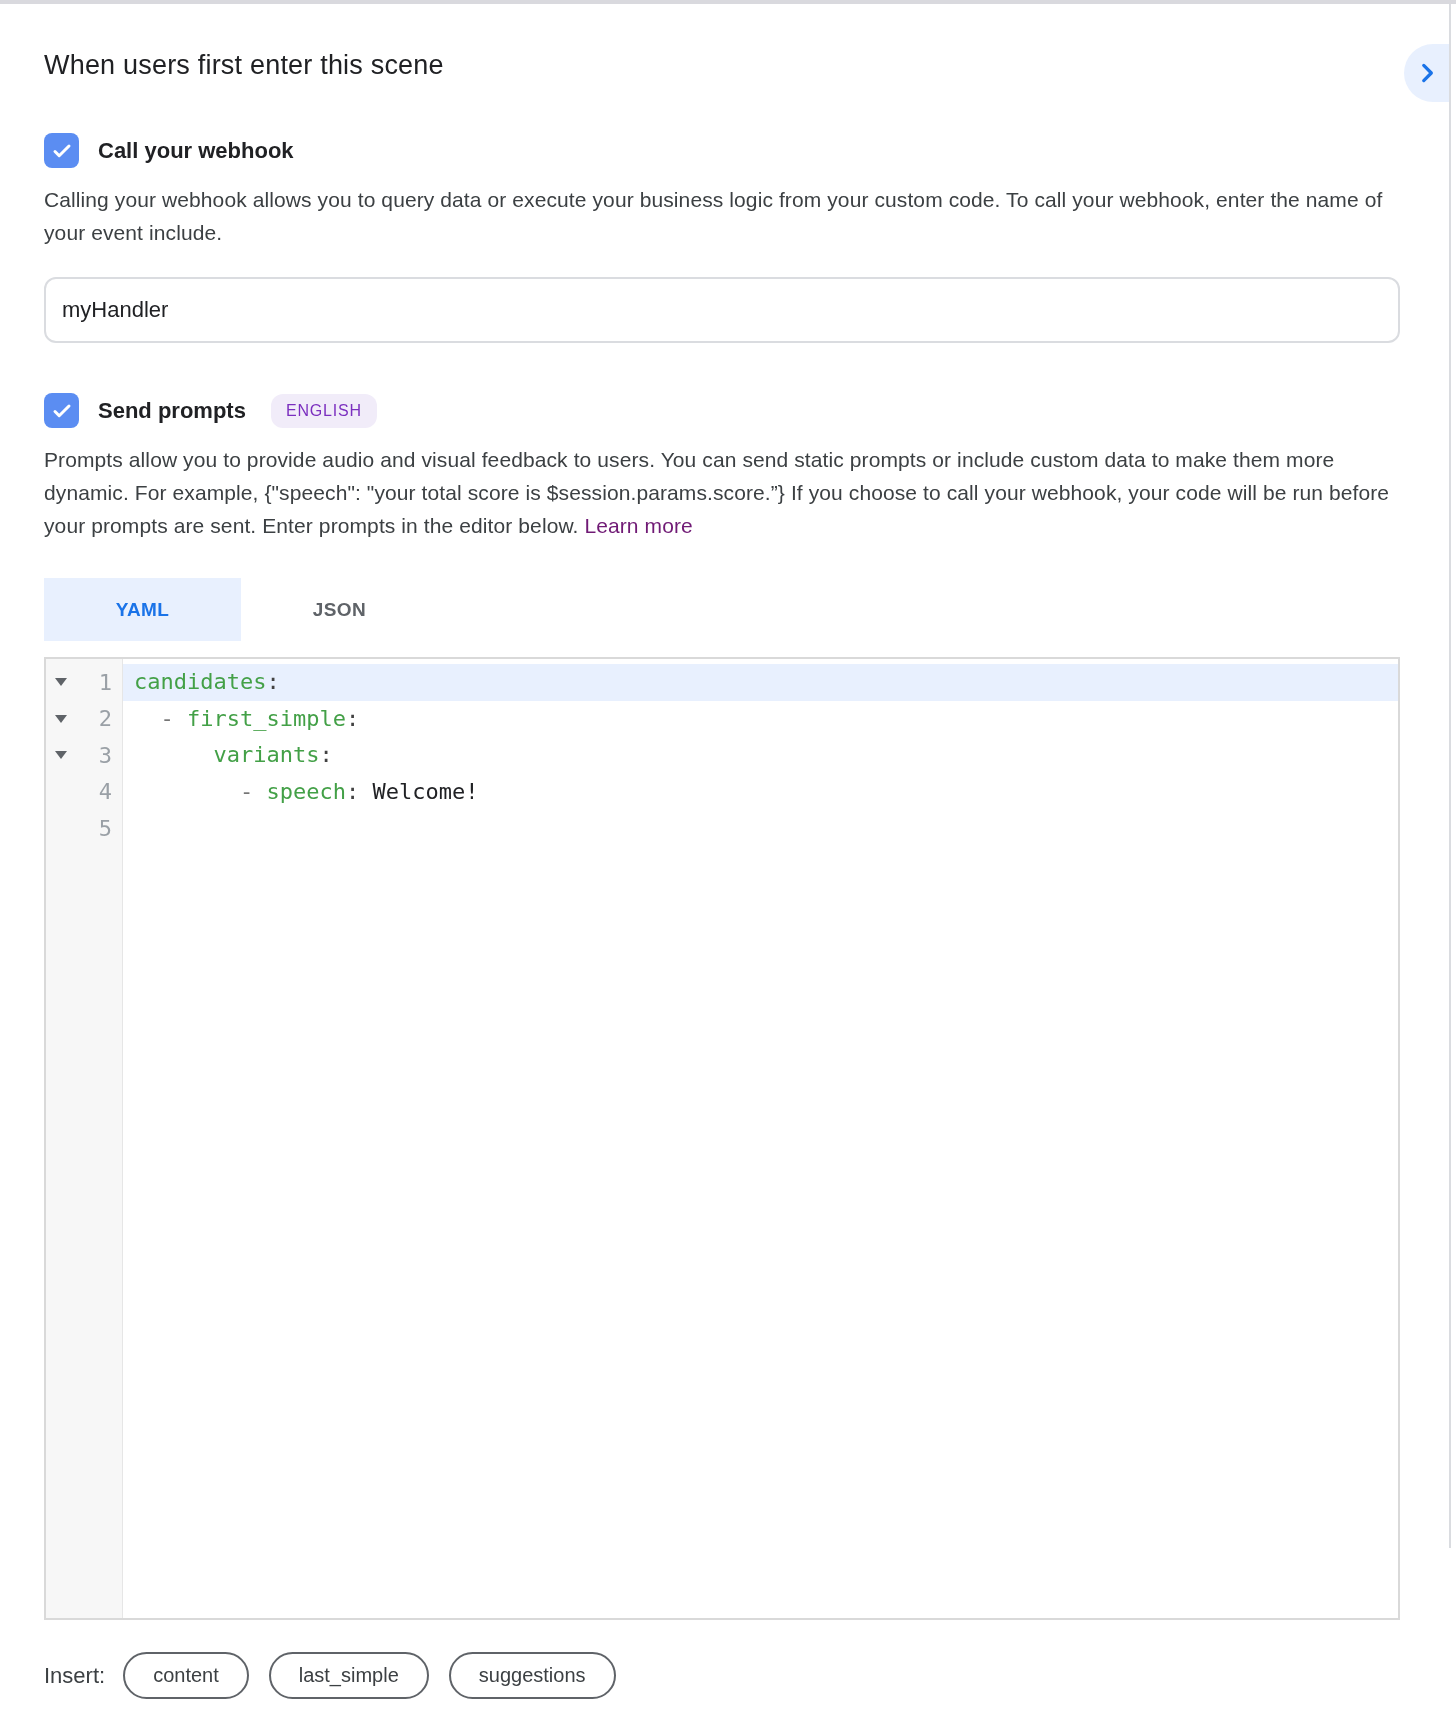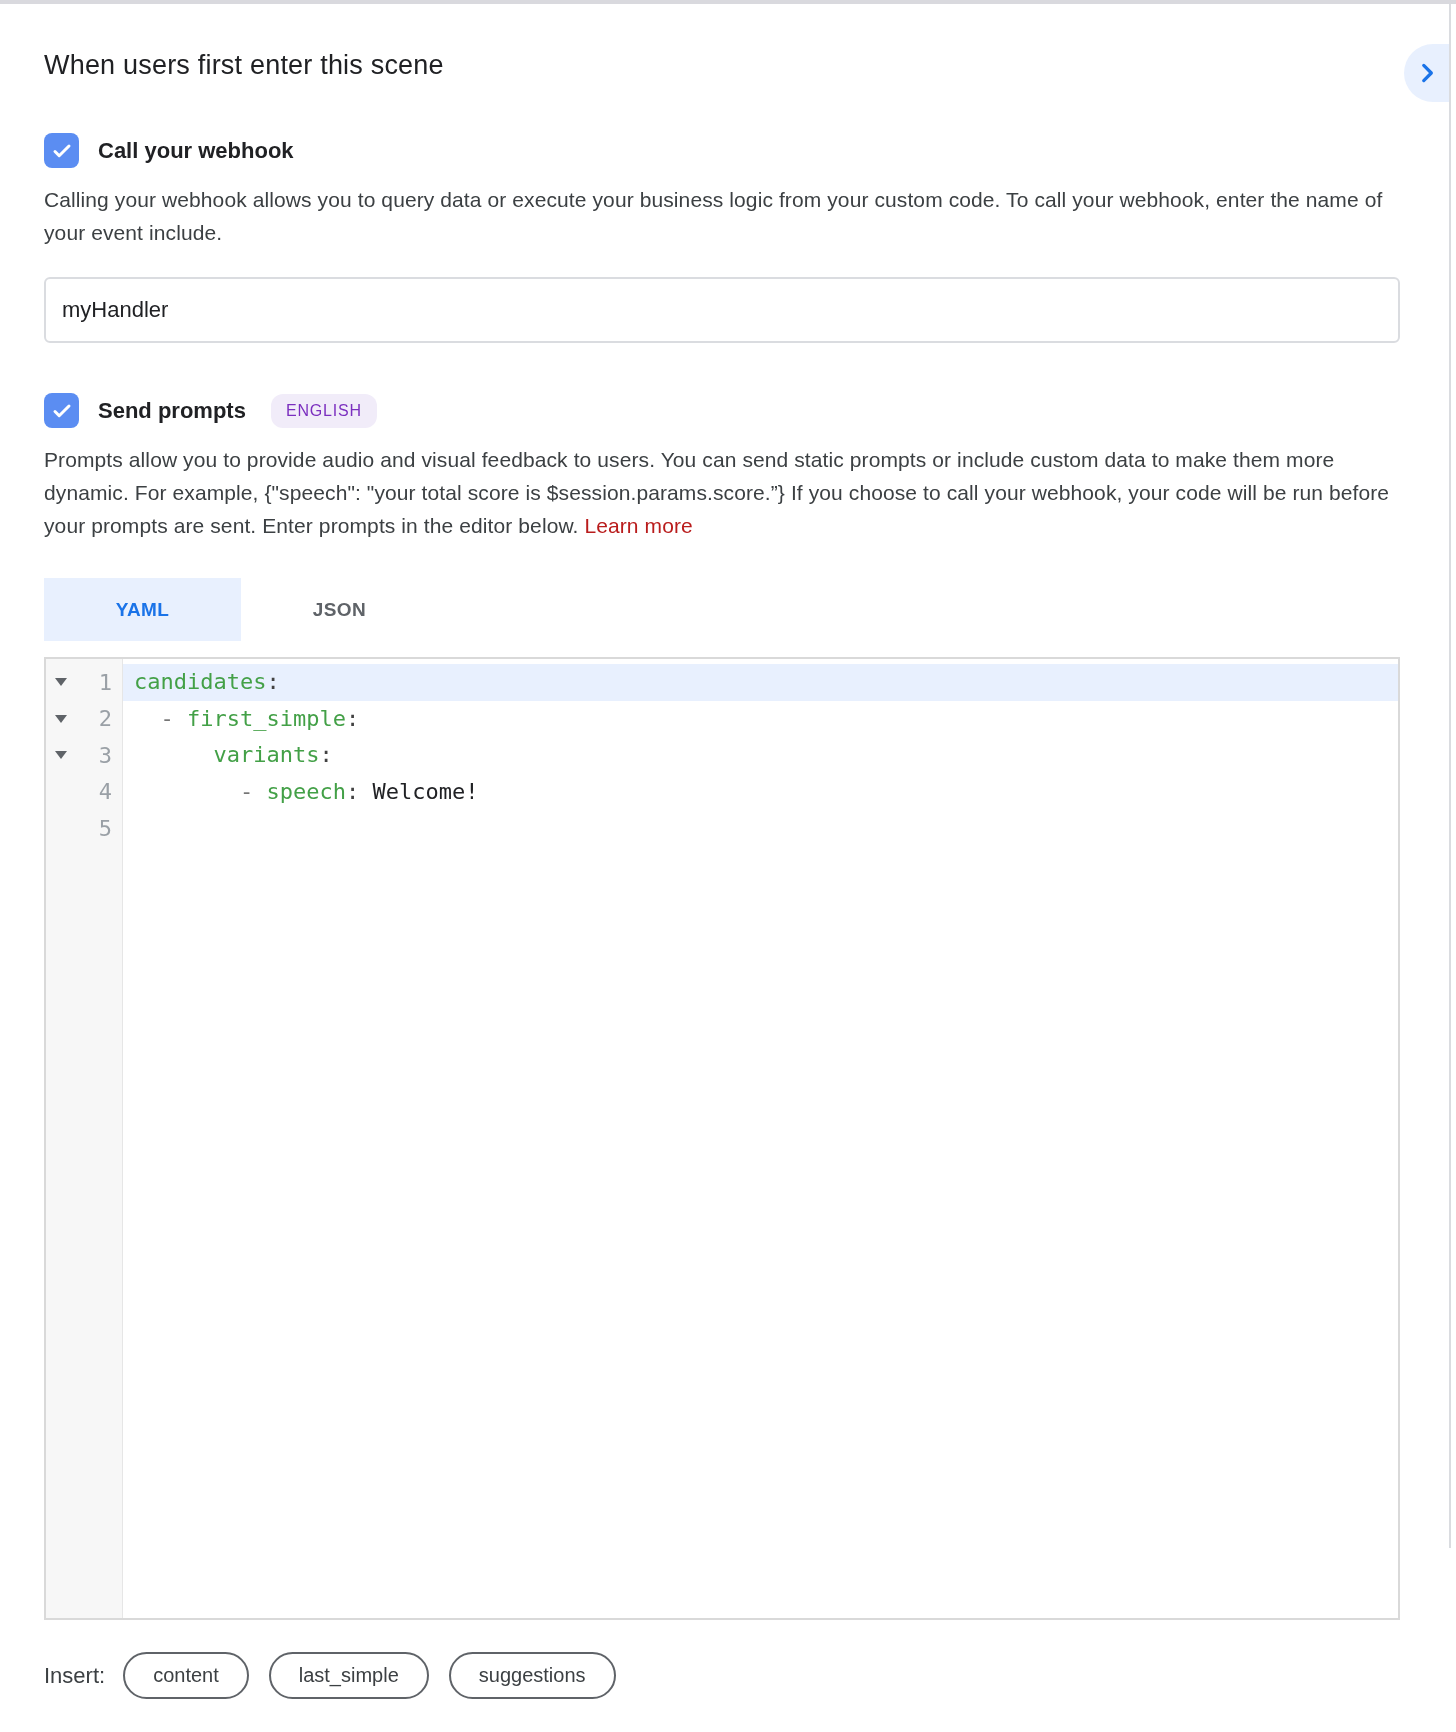--- a/index.html
+++ b/index.html
@@ -46,25 +46,25 @@
     margin-left:25px;
     background:#f1ecf9; color:#7b2fbf;
     font-size:16px; font-weight:500; letter-spacing:.8px;
     padding:8px 15px; border-radius:12px;
   }
   .para {
     margin-top:15px;
     font-size:21px; line-height:33px; color:#3c4043;
     letter-spacing:.1px;
   }
-  .para .link { color:#b91c1c; text-decoration:none; cursor:pointer; }
+  .para .link { color:#701a75; text-decoration:none; cursor:pointer; }
   .handler-input {
     margin-top:28px;
     width:100%; height:66px;
-    border:2px solid #dadce0; border-radius:6px;
+    border:2px solid #dadce0; border-radius:12px;
     font-size:22px; color:#202124;
     font-family:"Liberation Sans", sans-serif;
     padding:0 16px;
     outline:none;
   }
   .tabs { display:flex; margin-top:36px;align-items:center; }
   .tab {
     height:63px; min-width:197px;
     border:none; background:transparent; cursor:pointer;
     font-family:"Liberation Sans", sans-serif;

